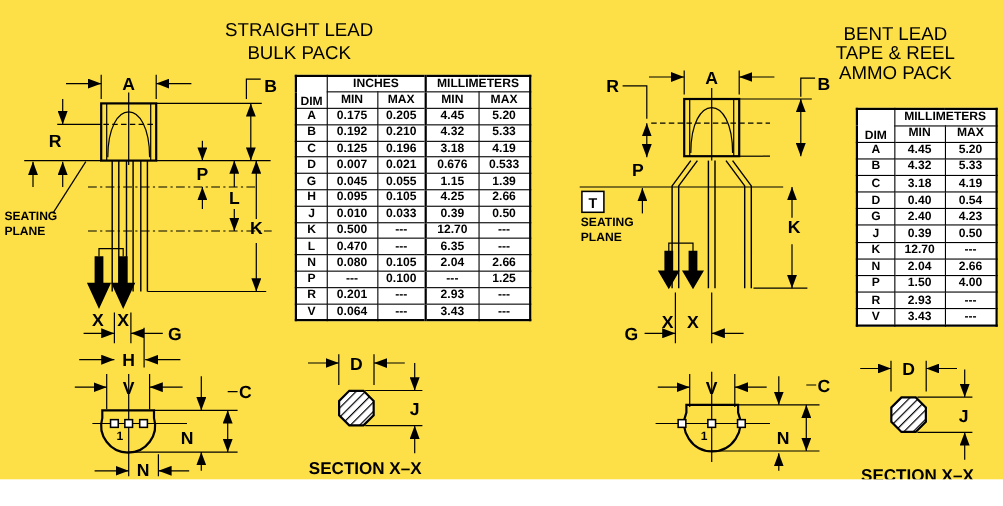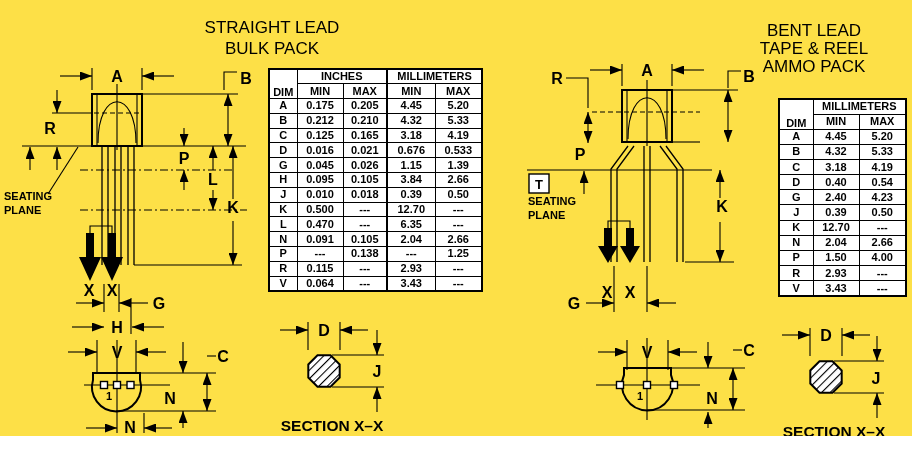--- a/index.html
+++ b/index.html
@@ -292,91 +292,91 @@
       <tbody>
         <tr>
           <td>A</td>
           <td>0.175</td>
           <td>0.205</td>
           <td>4.45</td>
           <td>5.20</td>
         </tr>
         <tr>
           <td>B</td>
-          <td>0.212</td>
+          <td>0.192</td>
           <td>0.210</td>
           <td>4.32</td>
           <td>5.33</td>
         </tr>
         <tr>
           <td>C</td>
           <td>0.125</td>
-          <td>0.165</td>
+          <td>0.196</td>
           <td>3.18</td>
           <td>4.19</td>
         </tr>
         <tr>
           <td>D</td>
-          <td>0.016</td>
+          <td>0.007</td>
           <td>0.021</td>
           <td>0.676</td>
           <td>0.533</td>
         </tr>
         <tr>
           <td>G</td>
           <td>0.045</td>
-          <td>0.026</td>
+          <td>0.055</td>
           <td>1.15</td>
           <td>1.39</td>
         </tr>
         <tr>
           <td>H</td>
           <td>0.095</td>
           <td>0.105</td>
-          <td>3.84</td>
+          <td>4.25</td>
           <td>2.66</td>
         </tr>
         <tr>
           <td>J</td>
           <td>0.010</td>
-          <td>0.018</td>
+          <td>0.033</td>
           <td>0.39</td>
           <td>0.50</td>
         </tr>
         <tr>
           <td>K</td>
           <td>0.500</td>
           <td>---</td>
           <td>12.70</td>
           <td>---</td>
         </tr>
         <tr>
           <td>L</td>
           <td>0.470</td>
           <td>---</td>
           <td>6.35</td>
           <td>---</td>
         </tr>
         <tr>
           <td>N</td>
-          <td>0.091</td>
+          <td>0.080</td>
           <td>0.105</td>
           <td>2.04</td>
           <td>2.66</td>
         </tr>
         <tr>
           <td>P</td>
           <td>---</td>
-          <td>0.138</td>
+          <td>0.100</td>
           <td>---</td>
           <td>1.25</td>
         </tr>
         <tr>
           <td>R</td>
-          <td>0.115</td>
+          <td>0.201</td>
           <td>---</td>
           <td>2.93</td>
           <td>---</td>
         </tr>
         <tr>
           <td>V</td>
           <td>0.064</td>
           <td>---</td>
           <td>3.43</td>
           <td>---</td>

